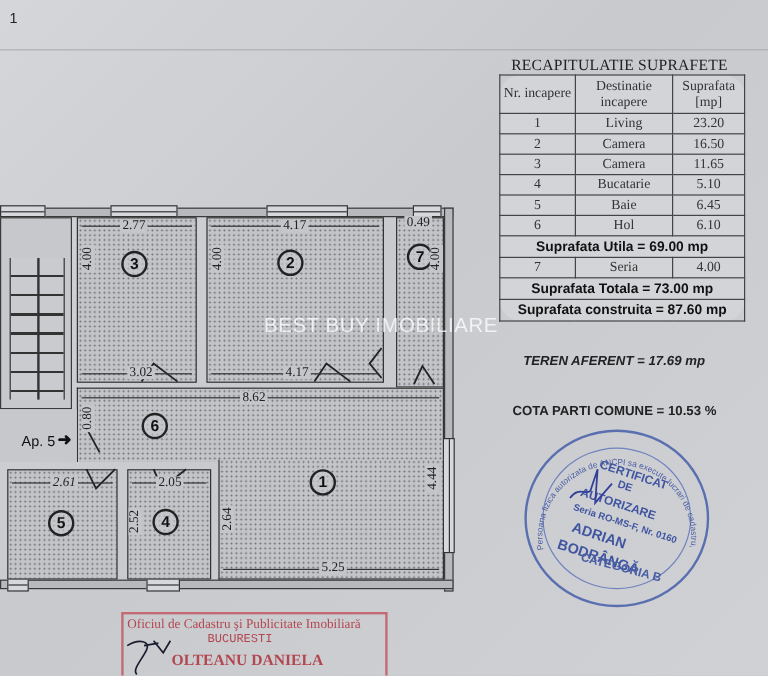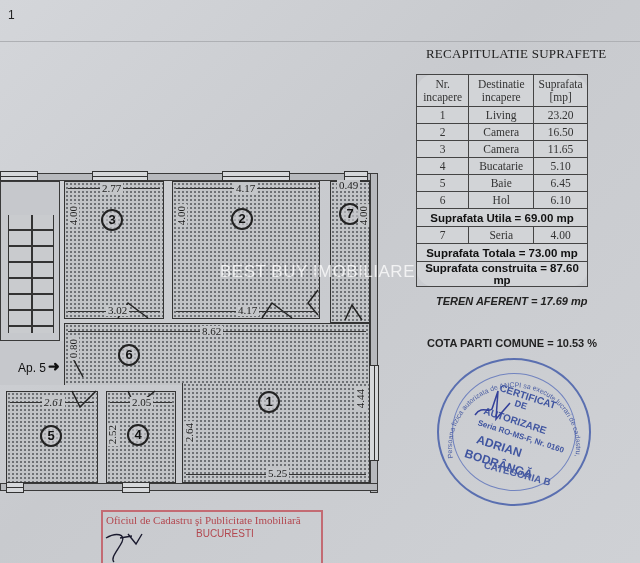--- a/index.html
+++ b/index.html
@@ -25,39 +25,39 @@
   .window.v::after { top: 0; bottom: 0; left: 45%; width: 1px; height: auto; right: auto; }
   .stairs { position: absolute; background: #c9cbce; border-left: 1.5px solid #333; border-right: 1.5px solid #333;
             background-image: repeating-linear-gradient(to bottom, transparent 0, transparent 14px, #333 14px, #333 16px); }
   .stairs::after { content: ""; position: absolute; top: 0; bottom: 0; left: 50%; width: 1.5px; background: #333; }
   .ap-label { position: absolute; font-size: 12px; font-weight: normal; color: #111; }
   .ap-arrow { position: absolute; font-size: 14px; font-weight: bold; color: #111; }
   .watermark { position: absolute; left: 220px; top: 262px; font-size: 17px; letter-spacing: 0.5px; color: rgba(255,255,255,0.75); }
 
   
   .recap-title { position: absolute; left: 426px; top: 46px; font-family: "Liberation Serif", serif; font-size: 13px; color: #222; letter-spacing: 0.2px; }
-  table.recap { position: absolute; left: 416px; top: 74px; width: 172px; border-collapse: collapse; font-family: "Liberation Serif", serif; font-size: 11.5px; color: #333; background: #d2d4d7; border-radius: 19px; }
+  table.recap { position: absolute; left: 416px; top: 62px; width: 205px; border-collapse: collapse; font-family: "Liberation Serif", serif; font-size: 11.5px; color: #333; background: #d2d4d7; border-radius: 19px; }
   table.recap td, table.recap th { border: 1.2px solid #444; text-align: center; font-weight: normal; padding: 0 2px; height: 17px; }
   table.recap th { height: 32px; line-height: 13px; font-size: 11.5px; }
   table.recap td.sum { font-family: "Liberation Sans", sans-serif; font-weight: bold; font-size: 11.5px; color: #111; height: 18px; }
   .col1 { width: 63px; } .col2 { width: 82px; } .col3 { width: 60px; }
 
   .land { position: absolute; left: 436px; top: 295px; font-size: 11px; font-weight: bold; color: #222; font-style: italic; }
   .cota { position: absolute; left: 427px; top: 315px; font-size: 11px; font-weight: bold; color: #222; margin-top: 22px; }
 
   
   .stamp-circle { position: absolute; left: 437px; top: 358px; width: 154px; height: 148px; border-radius: 50%;
                   border: 2.5px solid #5a6fb0; box-shadow: inset 0 0 0 10px transparent; }
   .stamp-inner { position: absolute; left: 13px; top: 13px; width: 124px; height: 118px; border-radius: 50%; border: 1.5px solid #7183bf; }
   .stamp-line { position: absolute; color: #4055a0; font-weight: bold; white-space: nowrap; transform: rotate(18deg); transform-origin: left center; }
   .stamp-cat { position: absolute; left: 483px; top: 468px; font-size: 10px; color: #4b5ea3; transform: rotate(15deg); font-weight: bold; }
 
   .ocpi-box { position: absolute; left: 101px; top: 510px; width: 222px; height: 60px; border: 2px solid #c36b73; }
   .ocpi-line1 { position: absolute; left: 106px; top: 514px; font-family: "Liberation Serif", serif; font-size: 11px; color: #b3474f; white-space: nowrap; }
-  .ocpi-line2 { position: absolute; left: 196px; top: 528px; font-family: Liberation Sans, sans-serif; font-size: 10px; color: #b3474f; }
+  .ocpi-line2 { position: absolute; left: 173px; top: 528px; font-family: Liberation Mono, monospace; font-size: 10px; color: #b3474f; }
   .ocpi-line3 { position: absolute; left: 143px; top: 542px; font-family: "Liberation Serif", serif; font-size: 13px; font-weight: bold; color: #b3474f; }
   .signature { position: absolute; }
 </style>
 </head>
 <body>
 
 <div class="page">
 
   <div class="page-num">1</div>
   <div class="topline"></div>
@@ -225,17 +225,18 @@
   <div class="stamp-line" style="left:477px;top:432px;font-size:12px;">ADRIAN</div>
   <div class="stamp-line" style="left:465px;top:446px;font-size:12px;">BODRÂNGĂ</div>
   <div class="stamp-cat">CATEGORIA B</div>
   <svg class="signature" style="left:470px;top:385px;" width="50" height="40">
     <path d="M5 30 C12 20, 18 28, 22 24 L28 6 L26 34 L40 18" stroke="#33409a" stroke-width="1.5" fill="none"></path>
   </svg>
 
   <div class="ocpi-box"></div>
   <div class="ocpi-line1">Oficiul de Cadastru şi Publicitate Imobiliară</div>
   <div class="ocpi-line2">BUCURESTI</div>
+  <div class="ocpi-line3">OLTEANU DANIELA</div>
   <svg class="signature" style="left:102px;top:528px;" width="50" height="35">
     <path d="M4 10 C14 4, 24 6, 20 14 C16 22, 8 30, 12 34 M18 10 L30 8 M26 6 L34 16 L40 6" stroke="#1a1a2e" stroke-width="1.4" fill="none"></path>
   </svg>
 
 </div>
 
 </body></html>

